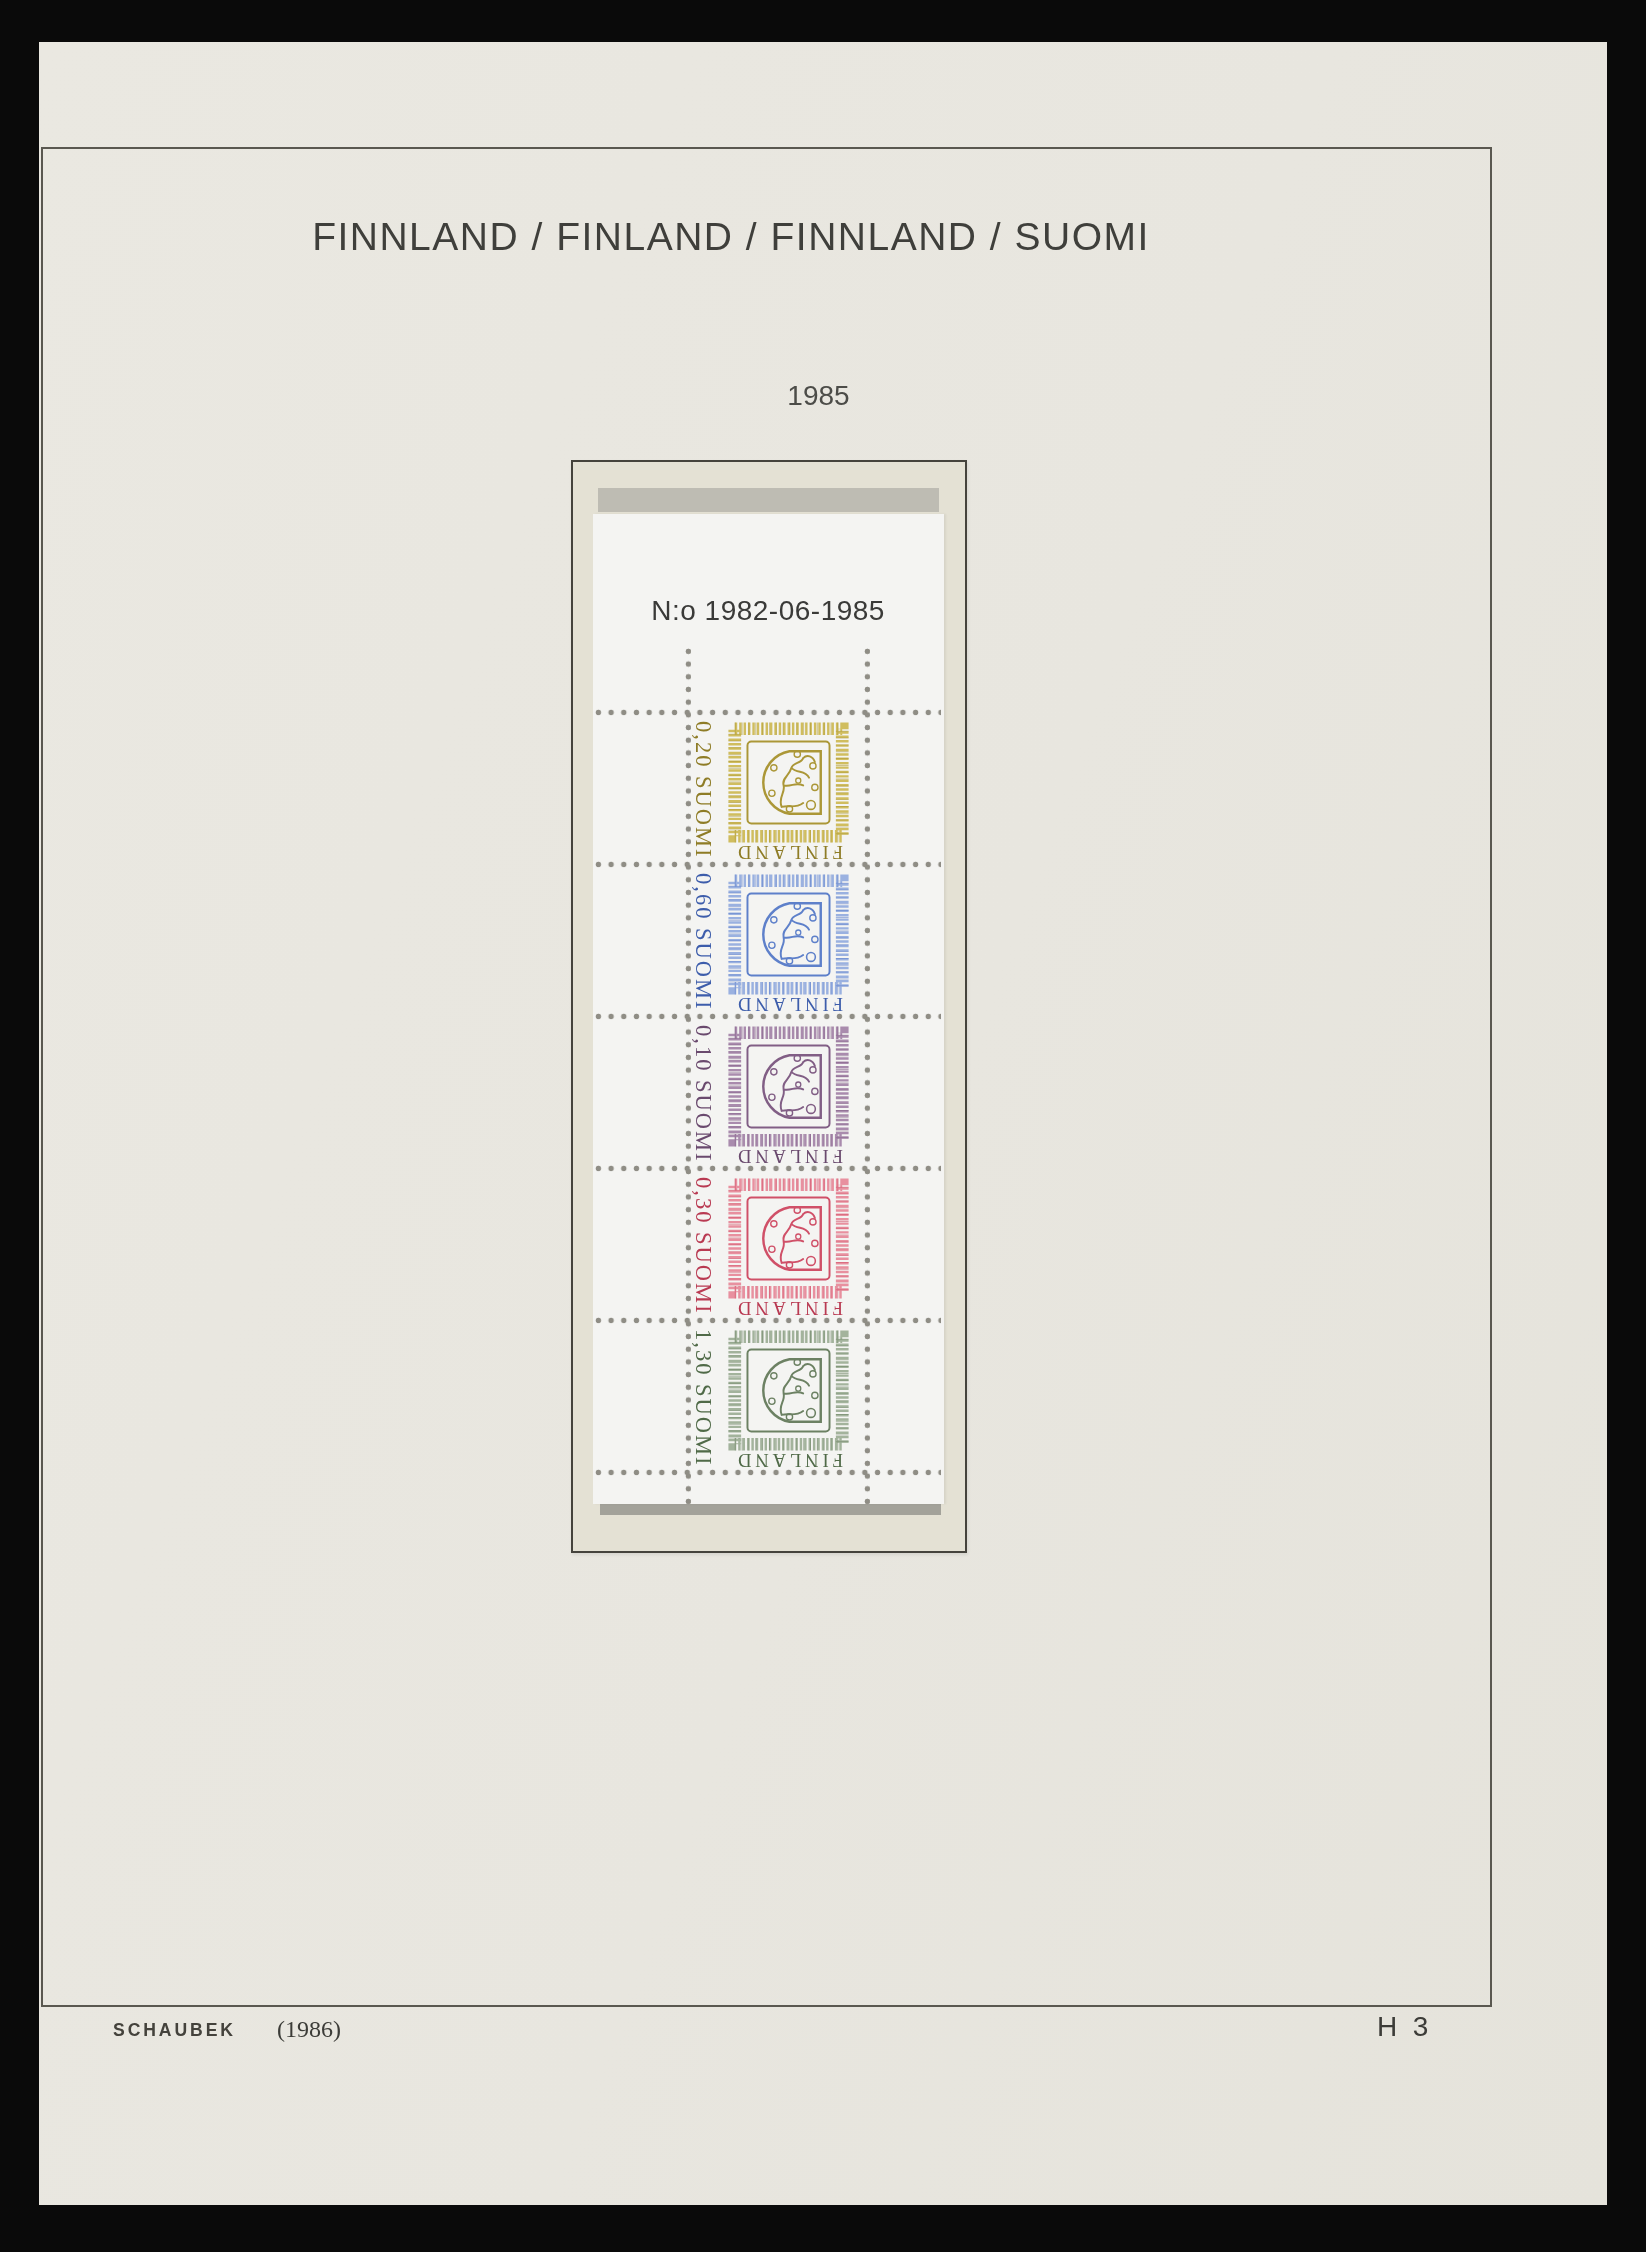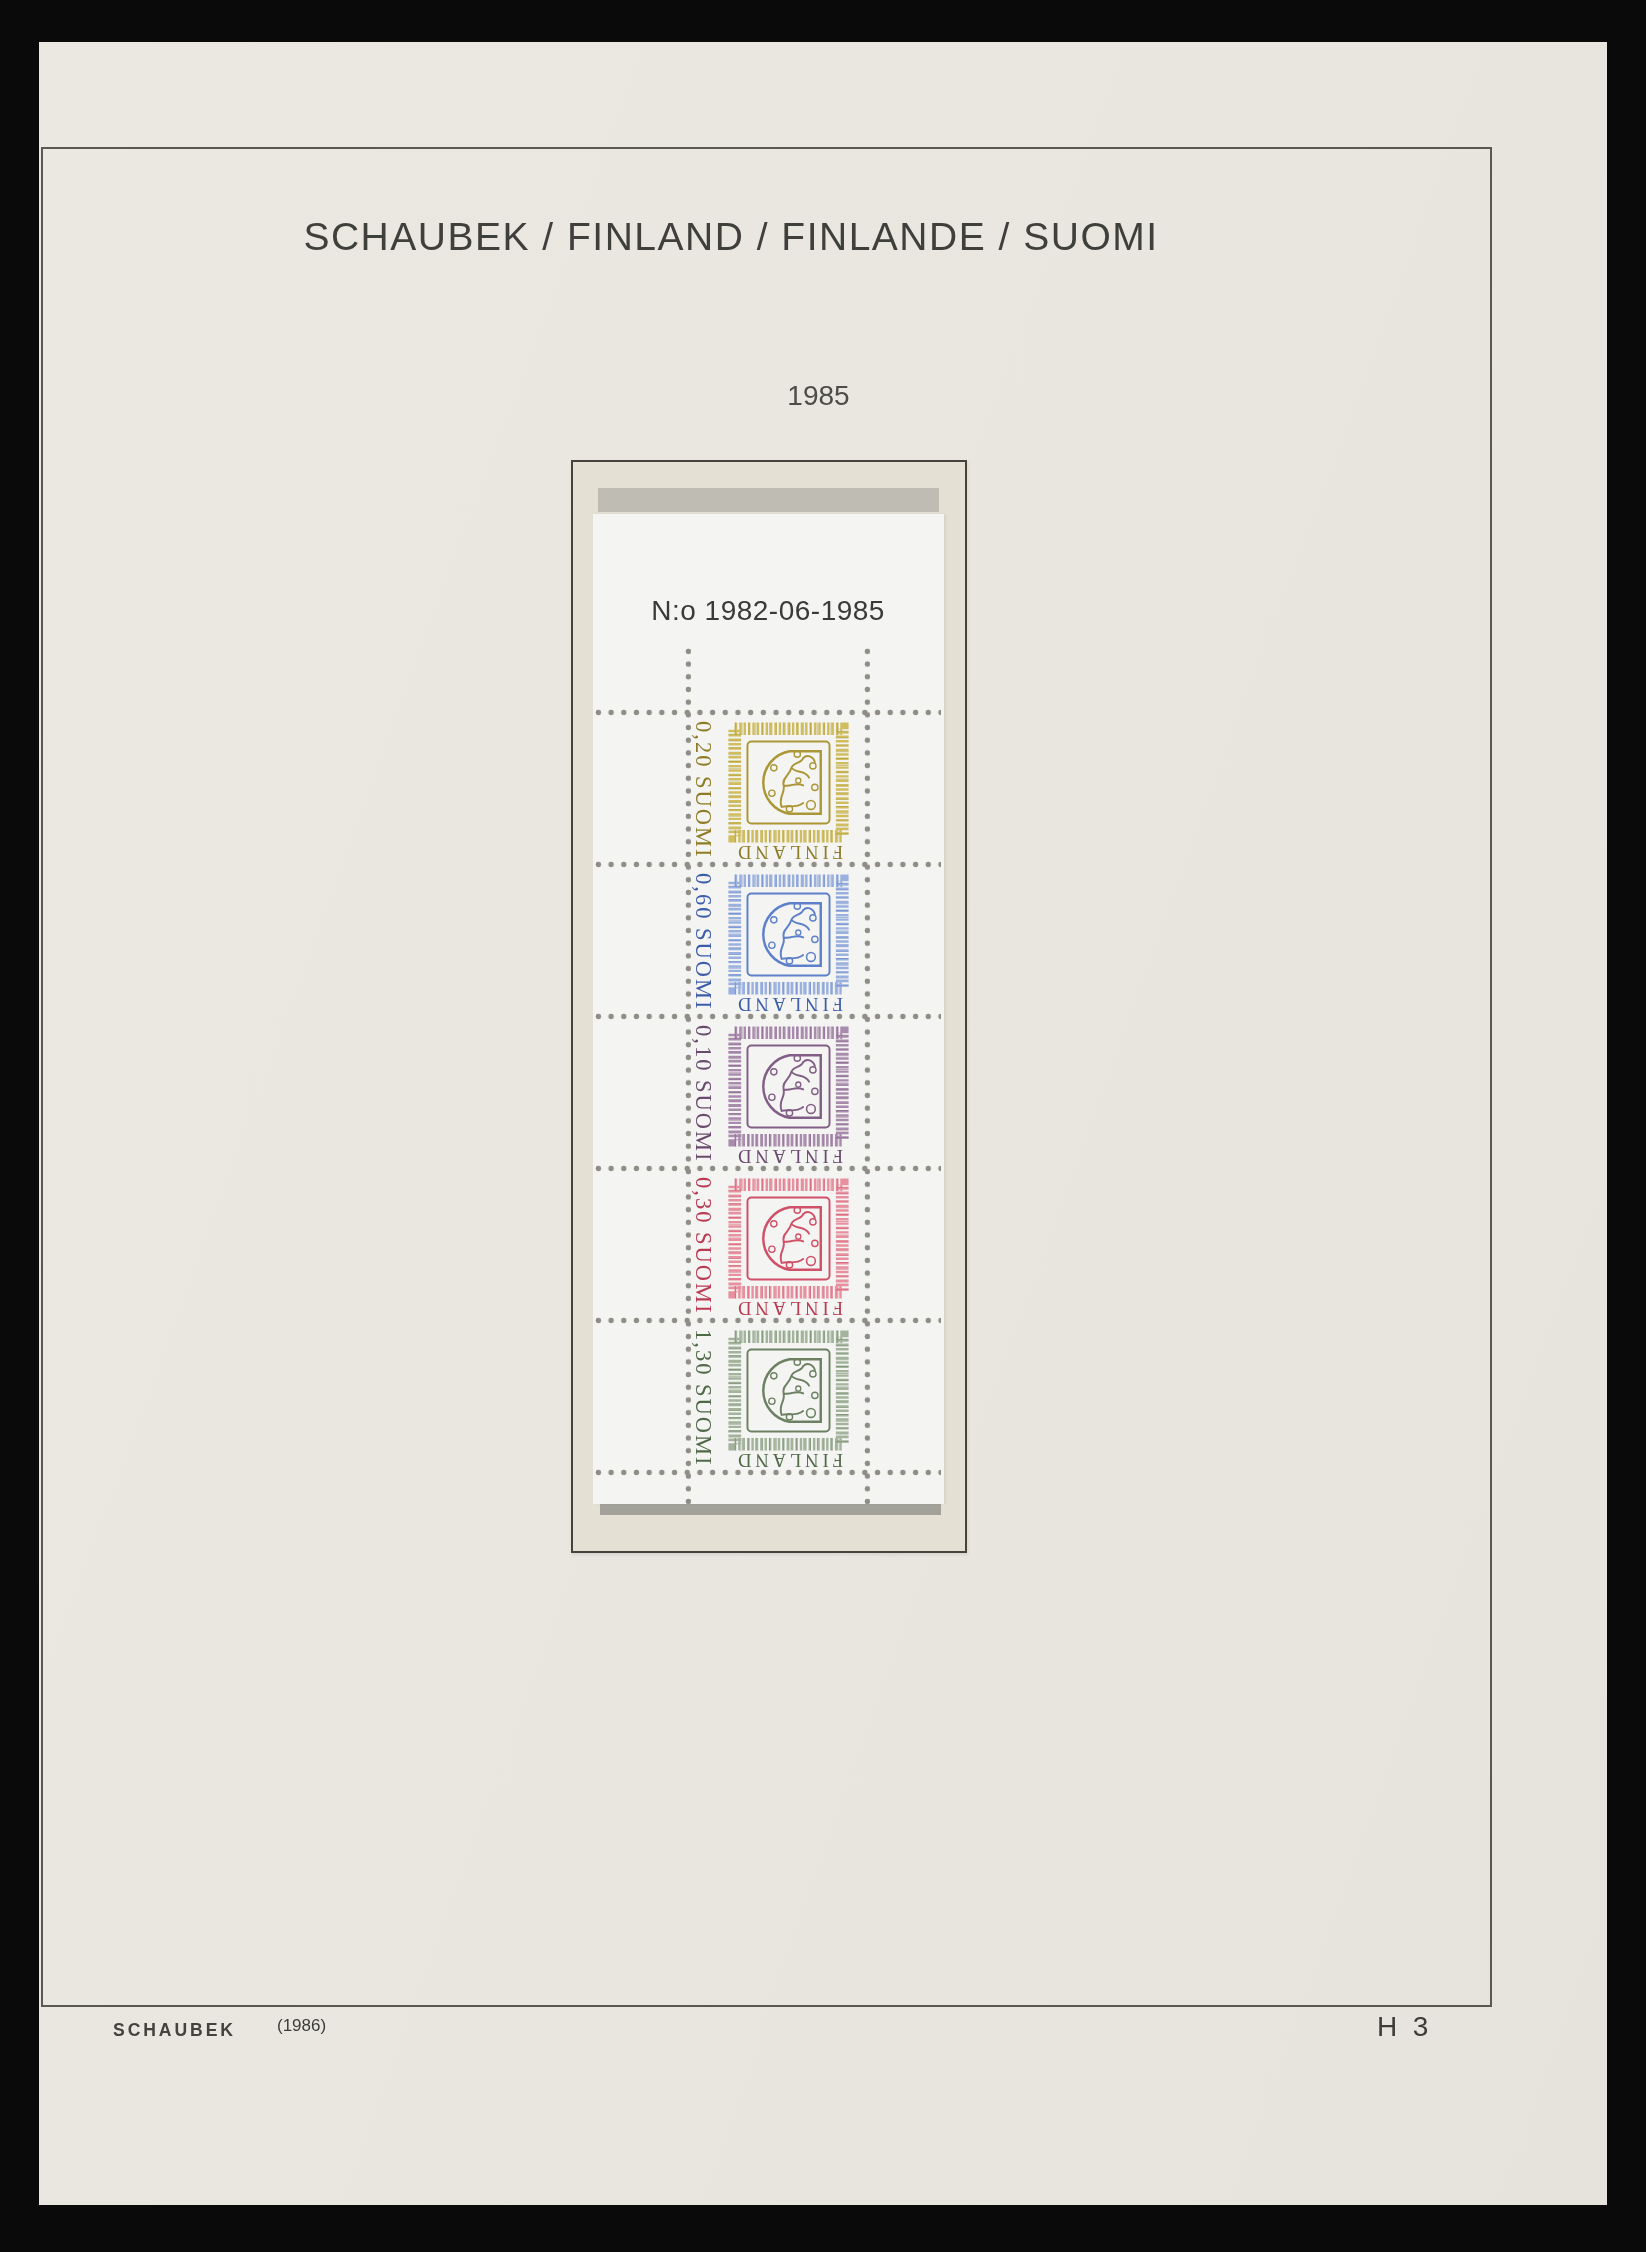--- a/index.html
+++ b/index.html
@@ -47,33 +47,33 @@
   .ornament .arch{stroke:var(--mid);}
   .ornament .lion{stroke:var(--mid);}
   .ornament .dot{stroke:var(--mid);}
   .stamp-finland{position:absolute;left:37px;top:128px;width:127px;text-align:center;
       transform:rotate(180deg);font-family:"Liberation Serif",serif;
       font-size:18.6px;letter-spacing:3.9px;color:var(--dark);}
   
   .footer-publisher{position:absolute;left:74px;top:1978px;font-size:17.6px;
       font-weight:bold;letter-spacing:2.9px;color:#44423c;text-align:right;}
   .footer-edition{position:absolute;left:238px;top:1974px;
-      font-family:Liberation Sans, sans-serif;font-size:17px;color:#3c3c38;text-align:center;}
+      font-family:Liberation Serif, serif;font-size:24px;color:#3c3c38;text-align:center;}
   .footer-code{position:absolute;left:1326px;top:1969px;font-size:28px;
       letter-spacing:3.9px;color:#3c3c38;margin-left:12px;}
 </style>
 </head>
 <body>
 
 <div class="scan">
   <div class="page">
 
     <div class="frame"></div>
 
-    <div class="page-title">SCHAUBEK / FINLAND / FINLANDE / SUOMI</div>
+    <div class="page-title">FINNLAND / FINLAND / FINNLAND / SUOMI</div>
 
     <div class="year-label">1985</div>
 
     <div class="mount">
       <div class="tab-strip"></div>
       <div class="shadow-strip"></div>
 
       <div class="pane">
         <div class="pane-header">N:o 1982-06-1985</div>
 

